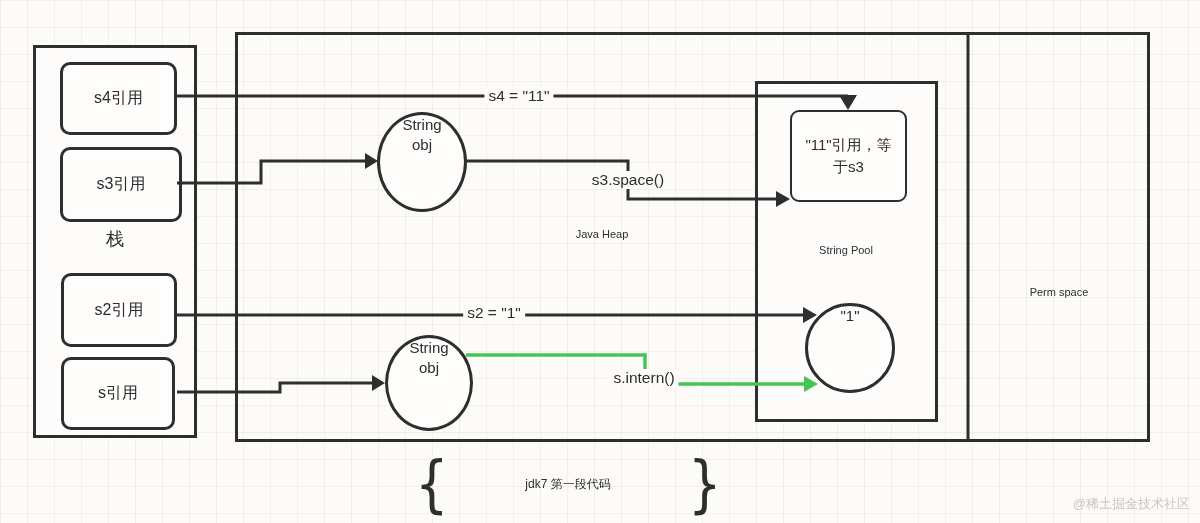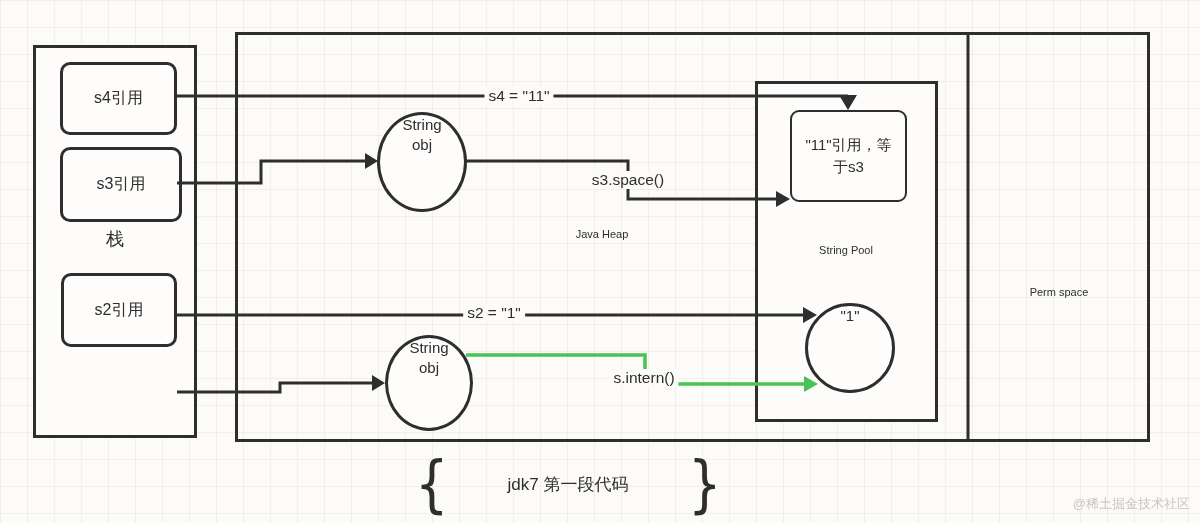--- a/index.html
+++ b/index.html
@@ -36,39 +36,42 @@
   .pool-entry{
     position:absolute;border:2.5px solid #2e2e2e;border-radius:9px;background:#fefdfb;
     box-sizing:border-box;display:flex;align-items:center;justify-content:center;
     text-align:center;font-size:15px;line-height:1.45;padding:4px 9px;
   }
   .caption{
     position:absolute;left:412px;top:452px;width:312px;height:64px;
     display:flex;align-items:center;justify-content:space-between;z-index:10;
   }
   .brace{font-family:"DejaVu Sans",sans-serif;font-size:62px;font-weight:400;line-height:64px;transform:scaleX(0.85);}
-  .caption-text{font-size:17px;}
+  .caption-text{font-size:12px;}
   .watermark{position:absolute;right:10px;bottom:10px;font-size:13px;color:#c9c6c0;z-index:10;}
 </style>
 </head>
 <body>
 
 <div class="canvas">
 
   <div class="box" style="left:33px;top:45px;width:164px;height:393px;"></div>
 
   <div class="rbox" style="left:60px;top:62px;width:117px;height:73px;">
     <span>s4引用</span>
   </div>
   <div class="rbox" style="left:60px;top:147px;width:122px;height:75px;">
     <span>s3引用</span>
   </div>
   <div class="stack-label" style="left:33px;top:227px;width:164px;">栈</div>
   <div class="rbox" style="left:61px;top:273px;width:116px;height:74px;text-align:center;">
     <span>s2引用</span>
+  </div>
+  <div class="rbox" style="left:61px;top:357px;width:114px;height:73px;">
+    <span>s引用</span>
   </div>
 
   <div class="box" style="left:235px;top:32px;width:915px;height:410px;background:transparent;"></div>
 
   <div class="zonelabel" style="left:602px;top:228px;">Java Heap</div>
   <div class="zonelabel" style="left:1059px;top:238px;margin-top:48px;">Perm space</div>
 
   <div class="box" style="left:755px;top:81px;width:183px;height:341px;"></div>
   <div class="zonelabel" style="left:846px;top:244px;">String Pool</div>
 

